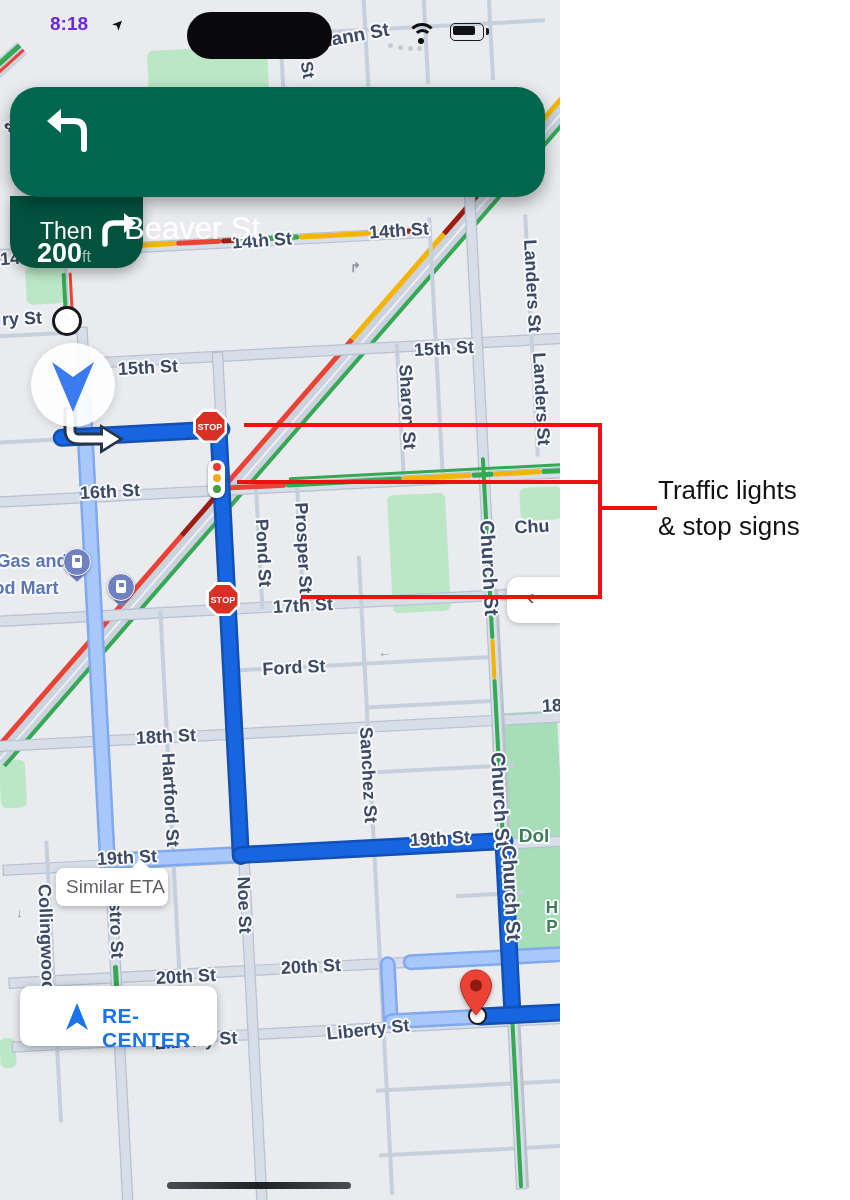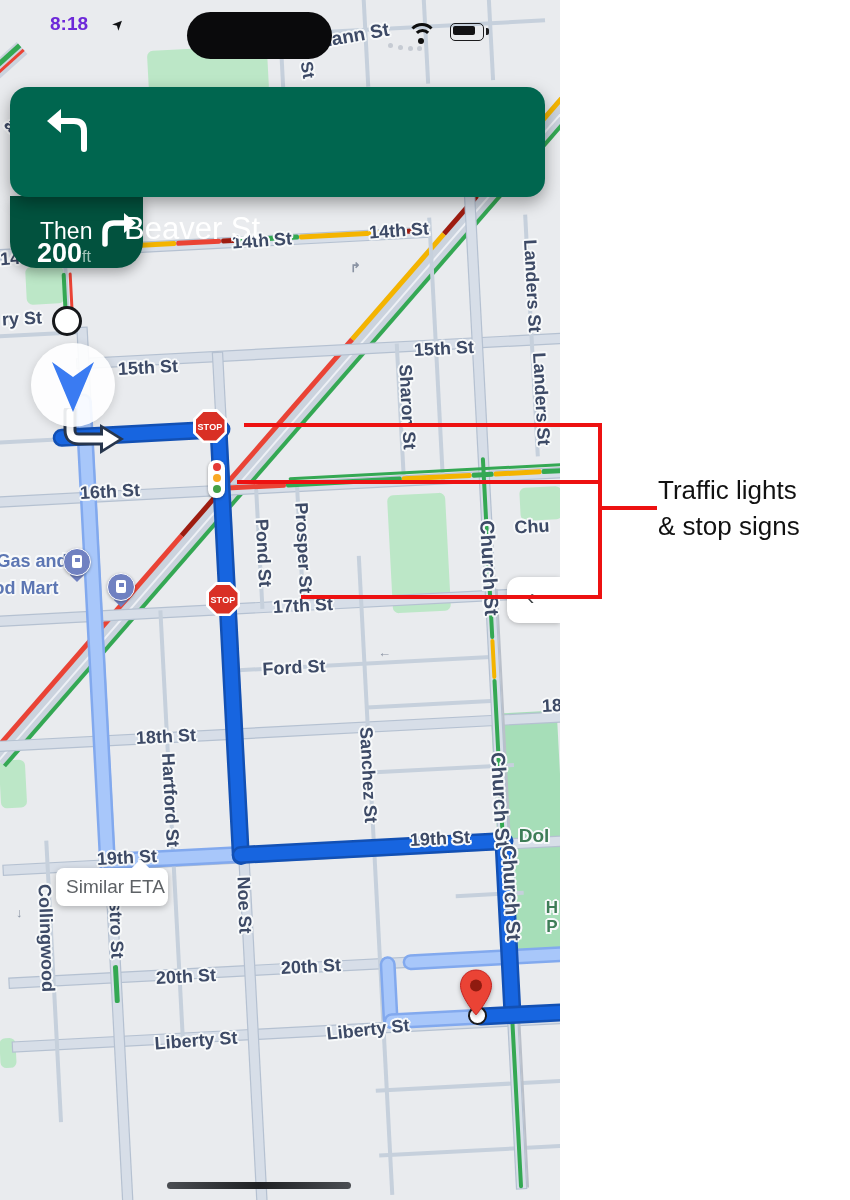--- a/index.html
+++ b/index.html
@@ -20,21 +20,21 @@
   #notch{position:absolute;left:187px;top:12px;width:145px;height:47px;background:#0A0A0C;border-radius:24px;}
   .wifi{position:absolute;left:406px;top:22px;width:32px;height:24px;}
   .wifi i{position:absolute;border-radius:50%;border:3.4px solid transparent;border-top-color:#0E0E0E;}
   .wifi .w1{left:1px;top:1px;width:24px;height:24px;}
   .wifi .w2{left:6.5px;top:7px;width:13px;height:13px;}
   .wifi .dot{left:12px;top:16px;width:6px;height:6px;background:#0E0E0E;border:0;border-radius:50%;}
   .battery{position:absolute;left:450px;top:23px;width:32px;height:16px;border:1.8px solid #1B1B1D;border-radius:5px;}
   .battery .fill{position:absolute;left:2px;top:2px;width:22px;height:8.5px;background:#121214;border-radius:2px;}
   .battery .nub{position:absolute;right:-6px;top:3.5px;width:3.5px;height:7px;background:#1B1B1D;border-radius:0 2px 2px 0;}
   
-  #banner{position:absolute;left:10px;top:87px;width:535px;height:110px;background:#00664F;border-radius:18px;z-index:30;box-shadow:0 6px 16px rgba(0,0,0,.35);text-align:right;}
+  #banner{position:absolute;left:10px;top:87px;width:535px;height:110px;background:#00664F;border-radius:28px;z-index:30;box-shadow:0 6px 16px rgba(0,0,0,.35);text-align:right;}
   #banner .dist{position:absolute;left:27px;top:151px;color:#fff;font-size:27px;font-weight:700;}
   #banner .unit{font-size:16px;font-weight:400;color:rgba(214,233,226,.75);}
   #banner .street{position:absolute;left:114px;top:124px;color:#fff;font-size:31px;font-weight:400;}
   #then-chip{position:absolute;left:10px;top:196px;width:133px;height:72px;background:#02523E;border-radius:0 0 26px 26px;z-index:29;box-shadow:0 5px 12px rgba(0,0,0,.3);}
   #then-chip .then-label{position:absolute;left:30px;top:22px;color:#fff;font-size:23px;font-weight:400;}
   
   #similar-eta{position:absolute;left:56px;top:868px;width:112px;height:38px;background:#fff;border-radius:8px;z-index:20;box-shadow:0 2px 6px rgba(0,0,0,.25);}
   #similar-eta .tail{position:absolute;left:78px;top:-6px;width:13px;height:13px;background:#fff;transform:rotate(45deg);}
   #similar-eta .txt{position:absolute;left:10px;top:8px;font-size:19px;color:#5E6266;}
   
@@ -294,20 +294,24 @@
         <path d="M9 38 V26 Q9 17 18 17 H30" fill="none" stroke="#FFFFFF" stroke-width="5.5" stroke-linecap="round"></path>
         <path d="M28 7 L40 17 L28 27 Z" fill="#FFFFFF"></path>
       </svg>
     </div>
 
     <div id="similar-eta">
       <span class="tail"></span>
       <span class="txt">Similar ETA</span>
     </div>
 
+    <div id="recenter">
+      <span class="tri"></span>
+      <span class="lbl">RE-CENTER</span>
+    </div>
 
     <div id="homebar"></div>
   </div>
 
   <div id="annotation-layer">
     <div id="annot-text">
       <div>Traffic lights</div>
       <div>&amp; stop signs</div>
     </div>
   <div class="redline" style="left: 244px; top: 423px; width: 358px; height: 4px; background: rgb(237, 17, 17);"></div>

